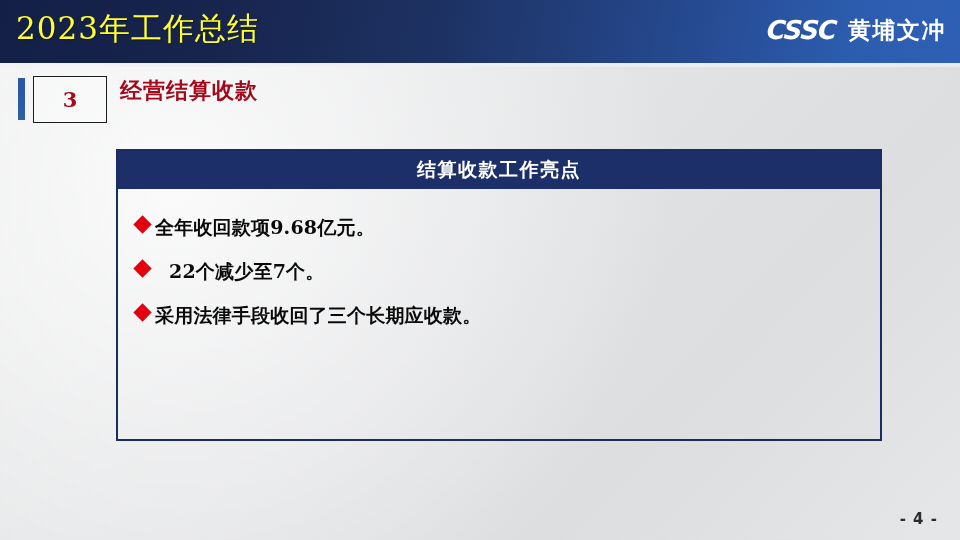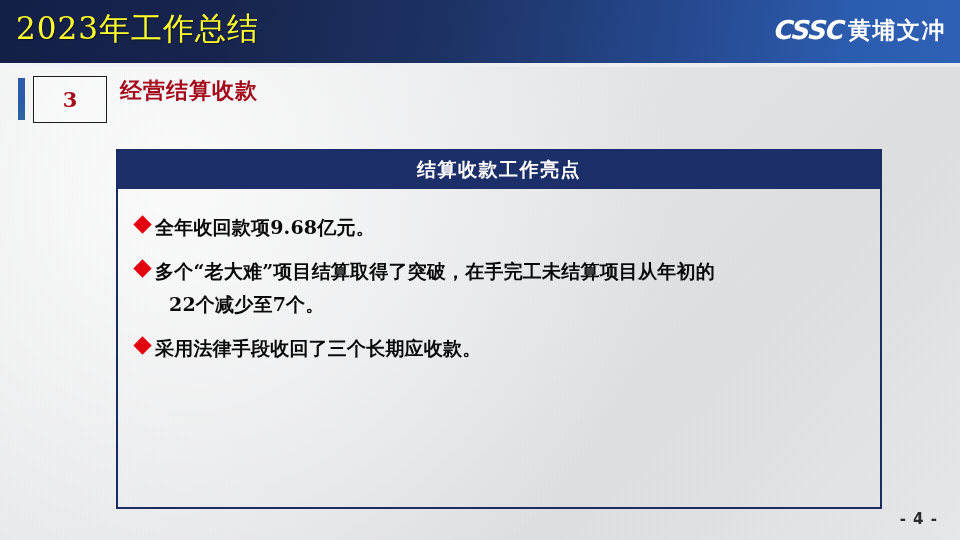--- a/index.html
+++ b/index.html
@@ -78,21 +78,21 @@
     font-weight: bold;
     font-style: italic;
     letter-spacing: -1.2px;
     transform: skewX(-4deg);
   }
   .logo-cn {
     color: #ffffff;
     font-size: 23px;
     font-weight: bold;
     letter-spacing: 1.5px;
-    margin-left: 4px;
+    margin-left: 12px;
   }
 
   
   .header-strip {
     position: absolute;
     left: 0;
     top: 63px;
     width: 960px;
     height: 4px;
     background: linear-gradient(90deg, #f2f3f4, #e9eaeb);
@@ -145,21 +145,21 @@
     letter-spacing: 1px;
     white-space: nowrap;
   }
 
   
   .card {
     position: absolute;
     left: 116px;
     top: 149px;
     width: 766px;
-    height: 360px;
+    height: 292px;
     border: 2px solid #1b2c63;
     background: transparent;
     z-index: 3;
     box-sizing: border-box;
   }
   .card-header {
     height: 38px;
     background: #1d2f68;
     display: flex;
     align-items: center;
@@ -254,21 +254,20 @@
       <div class="bullet">
         <span class="diamond"></span>
         <span class="bullet-text">
           <span class="wrap-line">全年收回款项9.68亿元。</span>
         </span>
       </div>
 
       <div class="bullet">
         <span class="diamond"></span>
         <span class="bullet-text">
-          <span class="wrap-line">多个“老大难”项目结算取得了突破，在手完工未结算项目从年初的</span>
           <span class="wrap-line indent">22个减少至7个。</span>
         </span>
       </div>
 
 
 
       <div class="bullet">
         <span class="diamond"></span>
         <span class="bullet-text">
           <span class="wrap-line">采用法律手段收回了三个长期应收款。</span>

